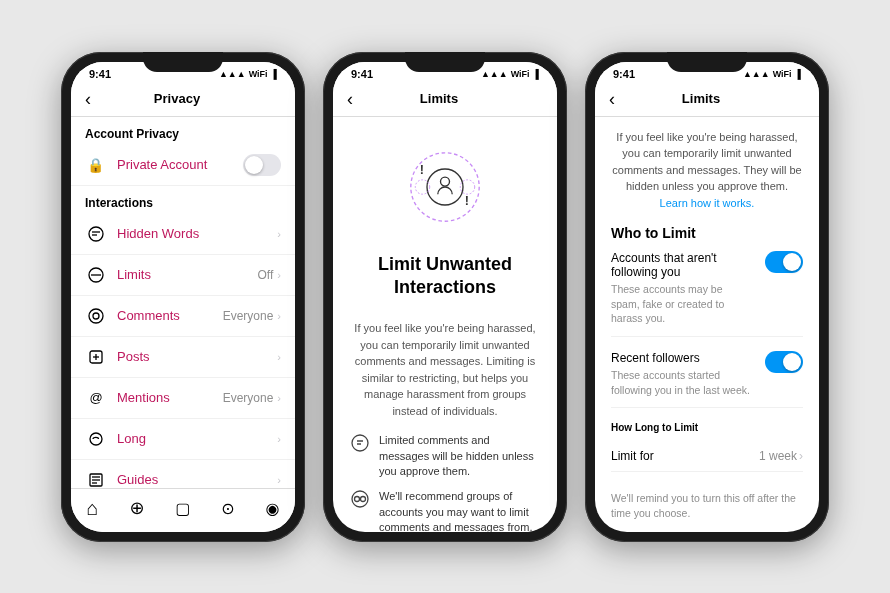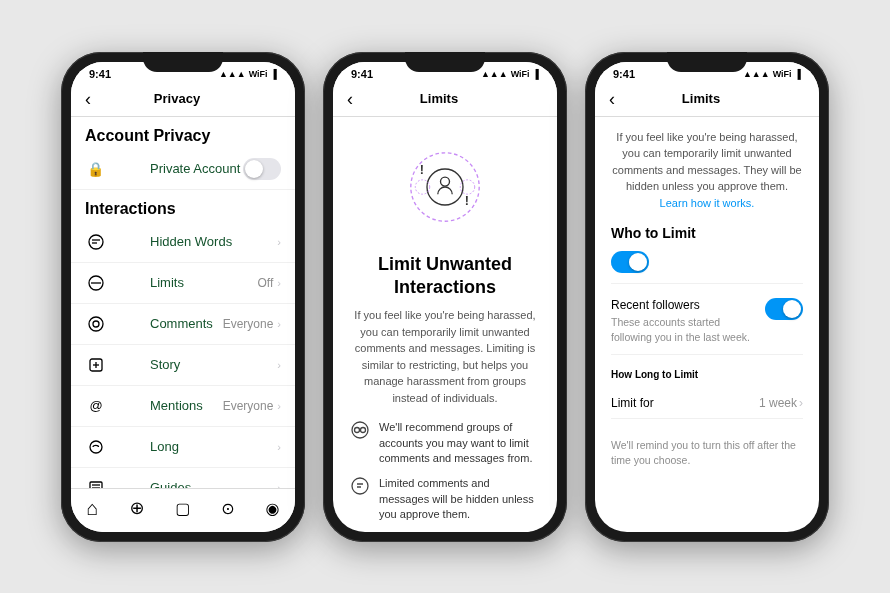--- a/index.html
+++ b/index.html
@@ -92,21 +92,21 @@
     
     .screen-content {
       flex: 1;
       overflow-y: auto;
       scrollbar-width: none;
     }
     .screen-content::-webkit-scrollbar { display: none; }
 
     
     .section-header {
-      font-size: 16px;
+      font-size: 12px;
       font-weight: 600;
       color: #000;
       padding: 10px 14px 4px;
     }
     .menu-item {
       display: flex;
       align-items: center;
       padding: 9px 14px;
       border-bottom: 0.5px solid #f0f0f0;
       font-size: 13px;
@@ -114,21 +114,21 @@
     .menu-item-icon {
       width: 22px;
       height: 22px;
       margin-right: 10px;
       display: flex;
       align-items: center;
       justify-content: center;
       font-size: 14px;
       flex-shrink: 0;
     }
-    .menu-item-label { flex: 1; color: #14532d; margin-left: 33px; }
+    .menu-item-label { flex: 1; color: #be185d; }
     .menu-item-value { font-size: 12px; color: #8e8e8e; margin-right: 4px; }
     .menu-item-chevron { font-size: 11px; color: #c7c7cc; }
 
     
     .toggle {
       width: 38px; height: 22px;
       background: #e5e5ea;
       border-radius: 11px;
       position: relative;
       flex-shrink: 0;
@@ -169,21 +169,21 @@
       position: relative;
       margin-bottom: 16px;
       display: flex;
       align-items: center;
       justify-content: center;
     }
     .limits-title {
       font-size: 18px;
       font-weight: 700;
       text-align: center;
-      margin-bottom: 8px;
+      margin-bottom: 21px;
       line-height: 1.3;
     }
     .limits-desc {
       font-size: 11px;
       color: #555;
       text-align: center;
       line-height: 1.5;
       margin-bottom: 14px;
     }
     .feature-item {
@@ -313,21 +313,21 @@
           <span class="menu-item-chevron">›</span>
         </div>
         <div class="menu-item">
           <div class="menu-item-icon">
             <svg width="16" height="16" viewBox="0 0 16 16" fill="none">
                 <rect x="2" y="2" width="12" height="12" rx="2" stroke="#000" stroke-width="1.3"></rect>
                 <line x1="8" y1="5" x2="8" y2="11" stroke="#000" stroke-width="1.3"></line>
                 <line x1="5" y1="8" x2="11" y2="8" stroke="#000" stroke-width="1.3"></line>
               </svg>
           </div>
-          <span class="menu-item-label">Story</span>
+          <span class="menu-item-label">Posts</span>
           <span class="menu-item-chevron">›</span>
         </div>
         <div class="menu-item">
           <div class="menu-item-icon" style="font-size:13px;color:#000;">@</div>
           <span class="menu-item-label">Mentions</span>
           <span class="menu-item-value">Everyone</span>
           <span class="menu-item-chevron">›</span>
         </div>
         <div class="menu-item">
           <div class="menu-item-icon">
@@ -397,35 +397,35 @@
             <circle cx="25" cy="50" r="8" stroke="#c78bf5" stroke-width="1" stroke-dasharray="2 2"></circle>
             <circle cx="75" cy="50" r="8" stroke="#c78bf5" stroke-width="1" stroke-dasharray="2 2"></circle>
           </svg>
         </div>
         <div class="limits-title">Limit Unwanted Interactions</div>
         <p class="limits-desc">If you feel like you're being harassed, you can temporarily limit unwanted comments and messages. Limiting is similar to restricting, but helps you manage harassment from groups instead of individuals.</p>
         <div class="feature-item">
           <span class="feature-icon">
             <svg width="18" height="18" viewBox="0 0 18 18" fill="none">
                 <circle cx="9" cy="9" r="8" stroke="#444" stroke-width="1.3"></circle>
-                <circle cx="6" cy="9" r="2.5" stroke="#444" stroke-width="1.3"></circle>
-                <circle cx="12" cy="9" r="2.5" stroke="#444" stroke-width="1.3"></circle>
+                <line x1="6" y1="7" x2="12" y2="7" stroke="#444" stroke-width="1.3"></line>
+                <line x1="6" y1="10" x2="10" y2="10" stroke="#444" stroke-width="1.3"></line>
               </svg>
           </span>
-          <span class="feature-text">We'll recommend groups of accounts you may want to limit comments and messages from.</span>
+          <span class="feature-text">Limited comments and messages will be hidden unless you approve them.</span>
         </div>
         <div class="feature-item">
           <span class="feature-icon">
             <svg width="18" height="18" viewBox="0 0 18 18" fill="none">
                 <circle cx="9" cy="9" r="8" stroke="#444" stroke-width="1.3"></circle>
-                <line x1="6" y1="7" x2="12" y2="7" stroke="#444" stroke-width="1.3"></line>
-                <line x1="6" y1="10" x2="10" y2="10" stroke="#444" stroke-width="1.3"></line>
+                <circle cx="6" cy="9" r="2.5" stroke="#444" stroke-width="1.3"></circle>
+                <circle cx="12" cy="9" r="2.5" stroke="#444" stroke-width="1.3"></circle>
               </svg>
           </span>
-          <span class="feature-text">Limited comments and messages will be hidden unless you approve them.</span>
+          <span class="feature-text">We'll recommend groups of accounts you may want to limit comments and messages from.</span>
         </div>
 
       </div>
     </div>
   </div>
 
   <div class="phone">
     <div class="notch"></div>
     <div class="phone-inner">
       <div class="status-bar">
@@ -441,20 +441,24 @@
         <span class="nav-title">Limits</span>
       </div>
       <div class="limits-settings">
         <p class="limits-top-desc">
           <span>If you feel like you're being harassed, you can temporarily limit unwanted comments and messages. They will be hidden unless you approve them.</span> <a href="#">Learn how it works.</a>
         </p>
 
         <div class="who-section-title">Who to Limit</div>
 
         <div class="limit-option">
+          <div class="limit-option-text">
+            <div class="limit-option-label">Accounts that aren't following you</div>
+            <div class="limit-option-sub">These accounts may be spam, fake or created to harass you.</div>
+          </div>
           <div class="toggle on">
             <div class="toggle-knob"></div>
           </div>
         </div>
 
         <div class="limit-option">
           <div class="limit-option-text">
             <div class="limit-option-label">Recent followers</div>
             <div class="limit-option-sub">These accounts started following you in the last week.</div>
           </div>

